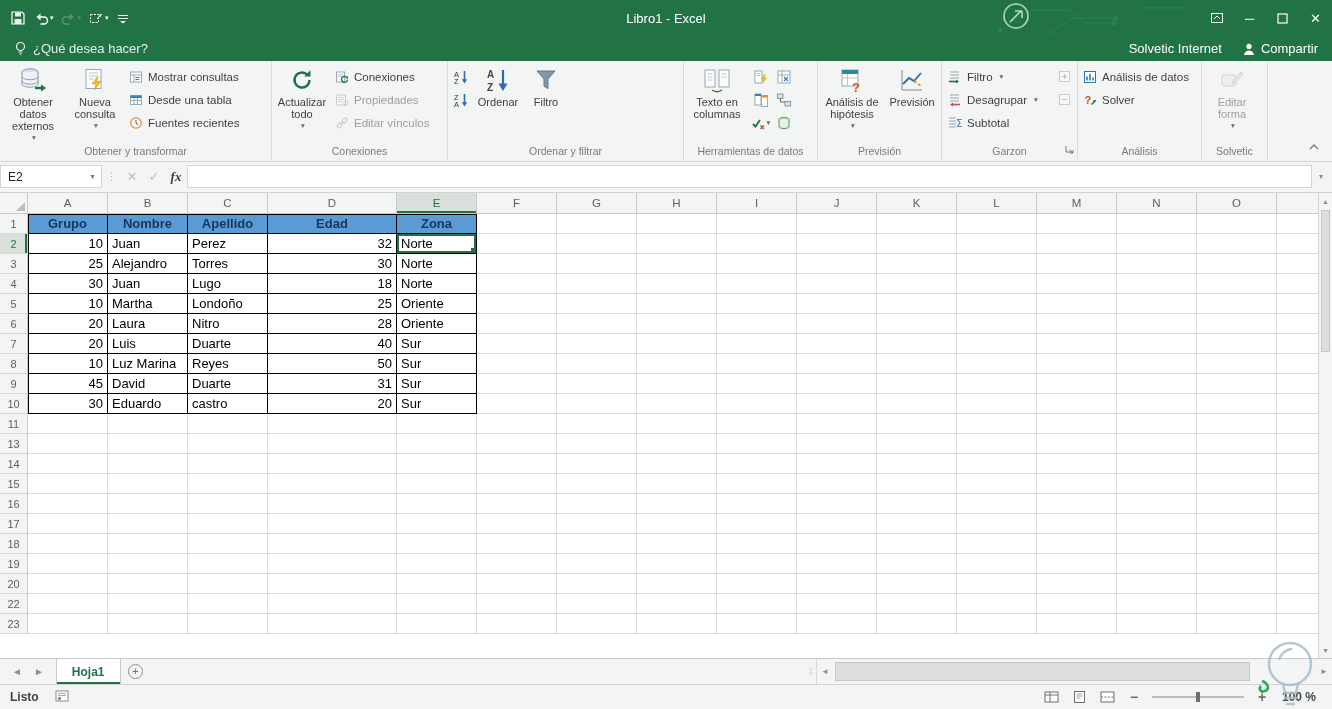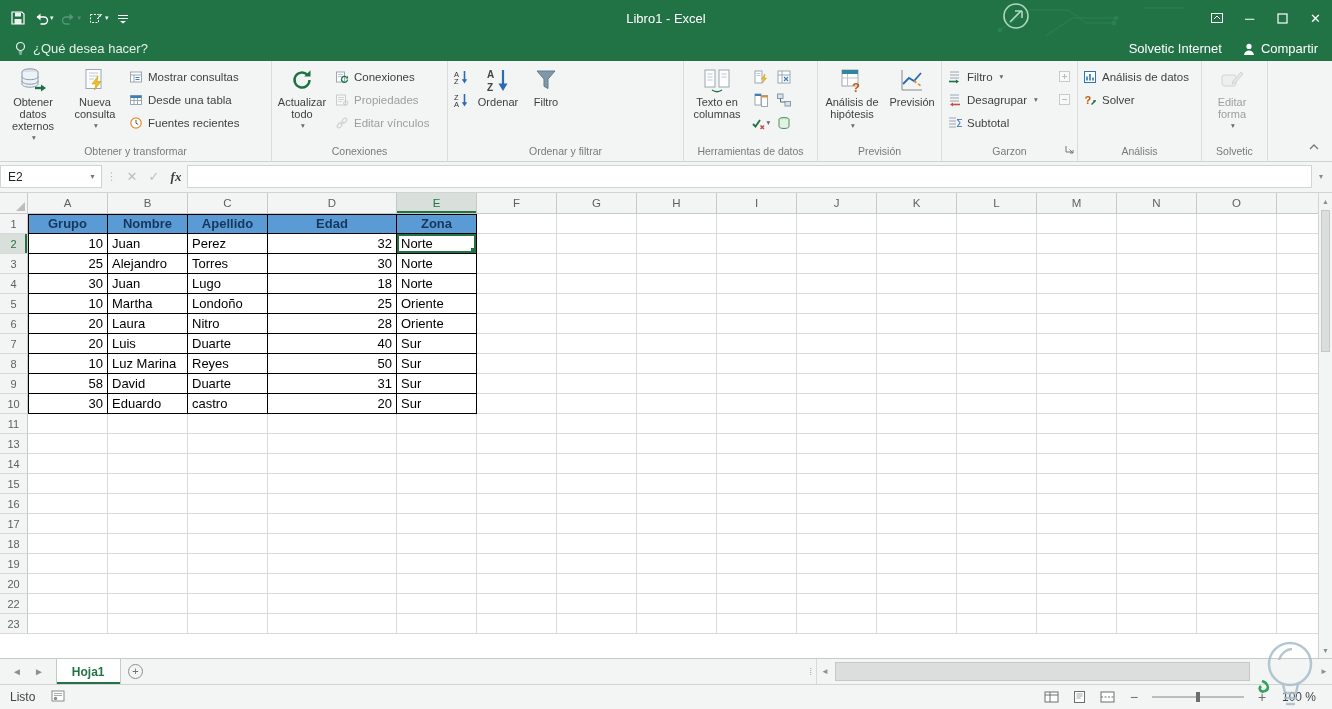--- a/index.html
+++ b/index.html
@@ -82,21 +82,21 @@
   .stab { background:#fff; border-left:1px solid #C8C9CA; border-right:1px solid #C8C9CA; display:flex; align-items:center; padding:0 15px; font-size:12px; font-weight:bold; color:#217346; box-shadow:inset 0 -2px 0 #217346; }
   .addsheet { width:30px; display:flex; align-items:center; justify-content:center; }
   .addcirc { width:15px; height:15px; border:1px solid #8F8F8F; border-radius:50%; color:#6E6E6E; font-size:11px; line-height:13px; text-align:center; }
   .split-dots { position:absolute; right:520px; top:0; bottom:0; display:flex; align-items:center; color:#9A9A9A; font-size:9px; }
   .hscroll { position:absolute; right:0; top:0; bottom:0; width:516px; background:#F3F4F4; border-left:1px solid #D8D9DA; display:flex; align-items:center; }
   .hs-arrow { width:16px; text-align:center; color:#8F8F8F; font-size:8px; }
   .hs-track { flex:1; height:100%; position:relative; }
   .hs-thumb { position:absolute; left:2px; top:3px; bottom:3px; width:86%; background:#DCDDDD; border:1px solid #C6C7C8; }
 
   
-  .statusbar { flex:0 0 25px; background:#F3F4F4; border-top:1px solid #D2D3D4; display:flex; align-items:center; font-size:12px; color:#444; position:relative; }
+  .statusbar { flex:0 0 25px; background:#F3F4F4; border-top:1px solid #D2D3D4; display:flex; align-items:center; font-size:12px; color:#444; position:relative;font-weight:bold; }
   .status-left { display:flex; align-items:center; gap:16px; padding-left:10px; }
   .status-right { margin-left:auto; display:flex; align-items:center; gap:11px; padding-right:16px; }
   .viewbtn { display:flex; align-items:center; justify-content:center; }
   .zoombtn { color:#6E6E6E; font-size:14px; width:14px; text-align:center; }
   .zoomtrack { width:92px; height:2px; background:#BDBDBD; position:relative; }
   .zoomthumb { position:absolute; left:44px; top:-4px; width:4px; height:10px; background:#6E6E6E; }
   .zoomlabel { min-width:36px; text-align:right; }
   .watermark { position:absolute; right:4px; bottom:0; z-index:40; pointer-events:none; }
 </style>
 </head>
@@ -693,21 +693,21 @@
           <div class="cell" style="width: 80px;"></div>
           <div class="cell" style="width: 80px;"></div>
           <div class="cell" style="width: 80px;"></div>
           <div class="cell" style="width: 80px;"></div>
           <div class="cell" style="width: 80px;"></div>
           <div class="cell" style="width: 80px;"></div>
           <div class="cell rfill"></div>
         </div>
         <div class="grow">
           <div class="rowh">9</div>
-          <div class="cell tbl num" style="width: 80px; box-shadow: rgb(0, 0, 0) 1px 0px 0px inset;">58</div>
+          <div class="cell tbl num" style="width: 80px; box-shadow: rgb(0, 0, 0) 1px 0px 0px inset;">45</div>
           <div class="cell tbl" style="width: 80px;">David</div>
           <div class="cell tbl" style="width: 80px;">Duarte</div>
           <div class="cell tbl num" style="width: 129px;">31</div>
           <div class="cell tbl" style="width: 80px;">Sur</div>
           <div class="cell" style="width: 80px;"></div>
           <div class="cell" style="width: 80px;"></div>
           <div class="cell" style="width: 80px;"></div>
           <div class="cell" style="width: 80px;"></div>
           <div class="cell" style="width: 80px;"></div>
           <div class="cell" style="width: 80px;"></div>

